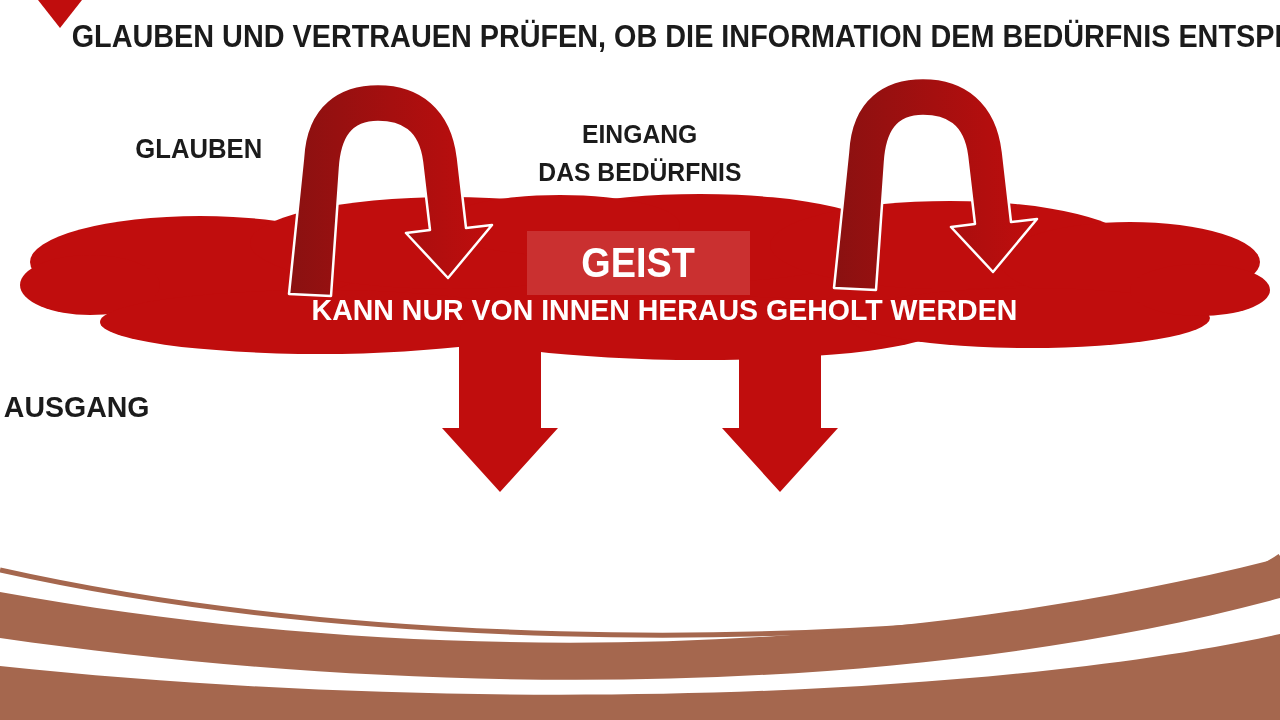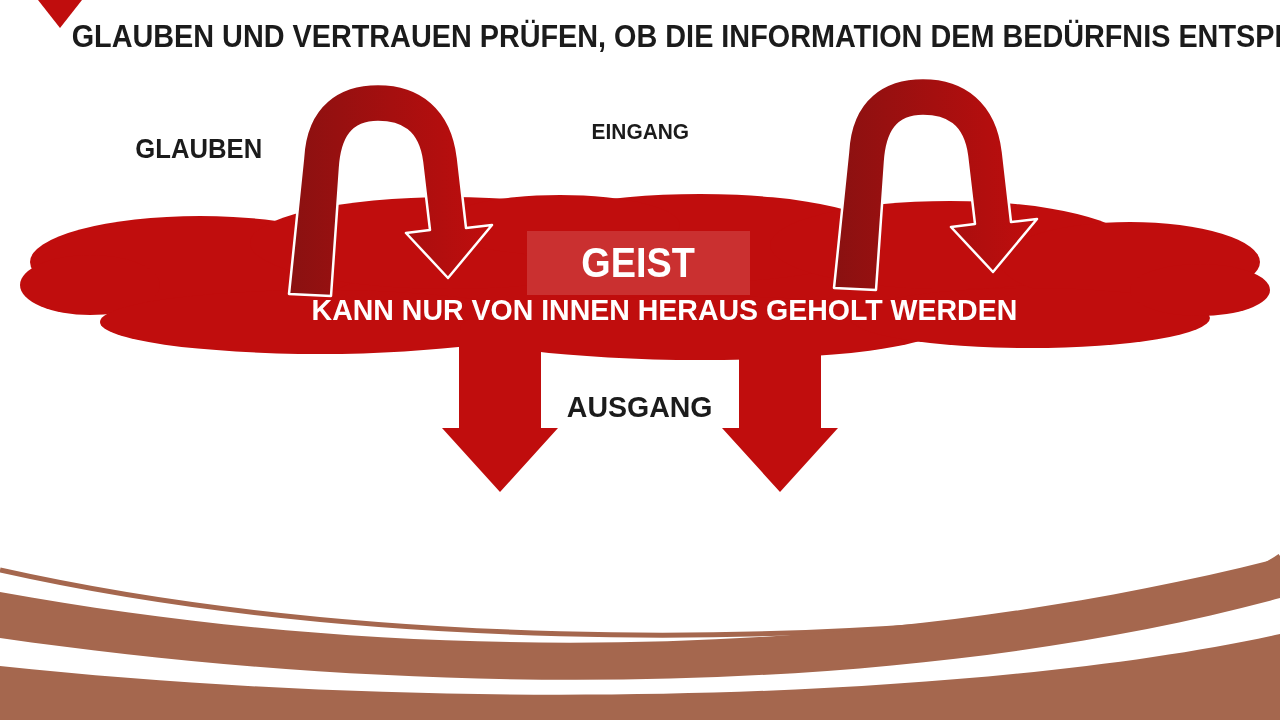--- a/index.html
+++ b/index.html
@@ -31,35 +31,35 @@
   .title{
     position:absolute;top:18px;left:0;width:100%;
     text-align:center;font-size:32px;font-weight:700;
     white-space:nowrap;letter-spacing:0;
   }
   .side-label{position:absolute;font-size:27px;font-weight:700;}
   .label-glauben{left:132px;top:134px;}
   .label-vertrauen{left:1028px;top:150px;}
   .eingang-block{
     position:absolute;top:116px;left:0;width:100%;
-    text-align:center;font-size:22px;font-weight:700;line-height:1.45;
+    text-align:center;font-size:26px;font-weight:700;line-height:1.45;
   }
   .geist-box{
     position:absolute;left:527px;top:231px;width:223px;height:64px;
     background:var(--geist-box);color:#fff;
     display:flex;align-items:center;justify-content:center;
     font-size:42px;font-weight:700;
   }
   .cloud-subtitle{
     position:absolute;top:293px;left:0;width:100%;
     text-align:center;color:#fff;font-size:30px;font-weight:700;padding-left:48px;
   }
   .ausgang{
     position:absolute;top:390px;left:0;width:100%;
-    text-align:center;font-size:30px;font-weight:700;
+    font-size:30px;font-weight:700;
   }
 </style>
 </head>
 <body>
 
 <div class="slide">
 
   <svg class="overlay" viewBox="0 0 1280 720" aria-hidden="true">
     <defs>
       <linearGradient id="archGrad" x1="0" y1="0" x2="1" y2="0">
@@ -104,20 +104,23 @@
 
   <div class="side-label label-glauben">
     <span class="condense95">GLAUBEN</span>
   </div>
 
 
   <div class="eingang-block">
     <div>
       <span class="condense95">EINGANG</span>
     </div>
+    <div>
+      <span class="condense95">DAS BEDÜRFNIS</span>
+    </div>
   </div>
 
   <div class="geist-box">
     <span class="condense">GEIST</span>
   </div>
 
   <div class="cloud-subtitle">
     <span class="condense95">KANN NUR VON INNEN HERAUS GEHOLT WERDEN</span>
   </div>
 

